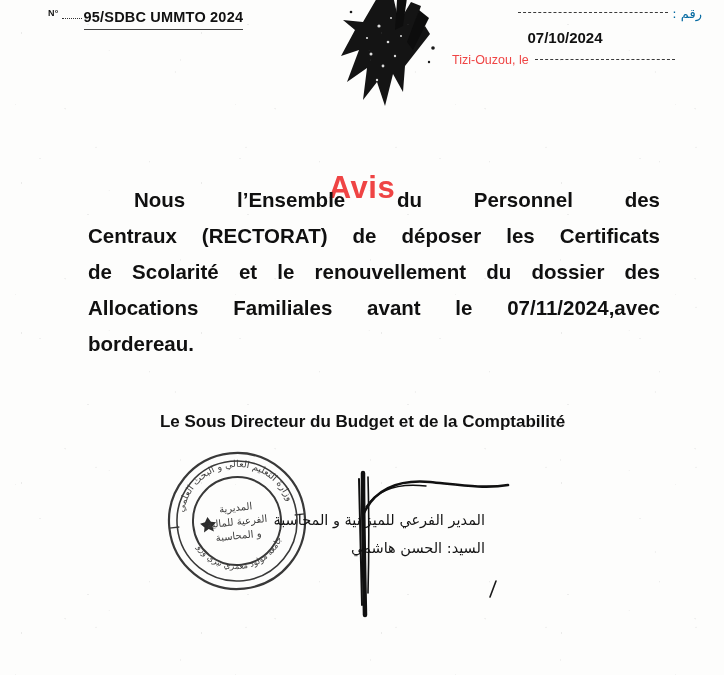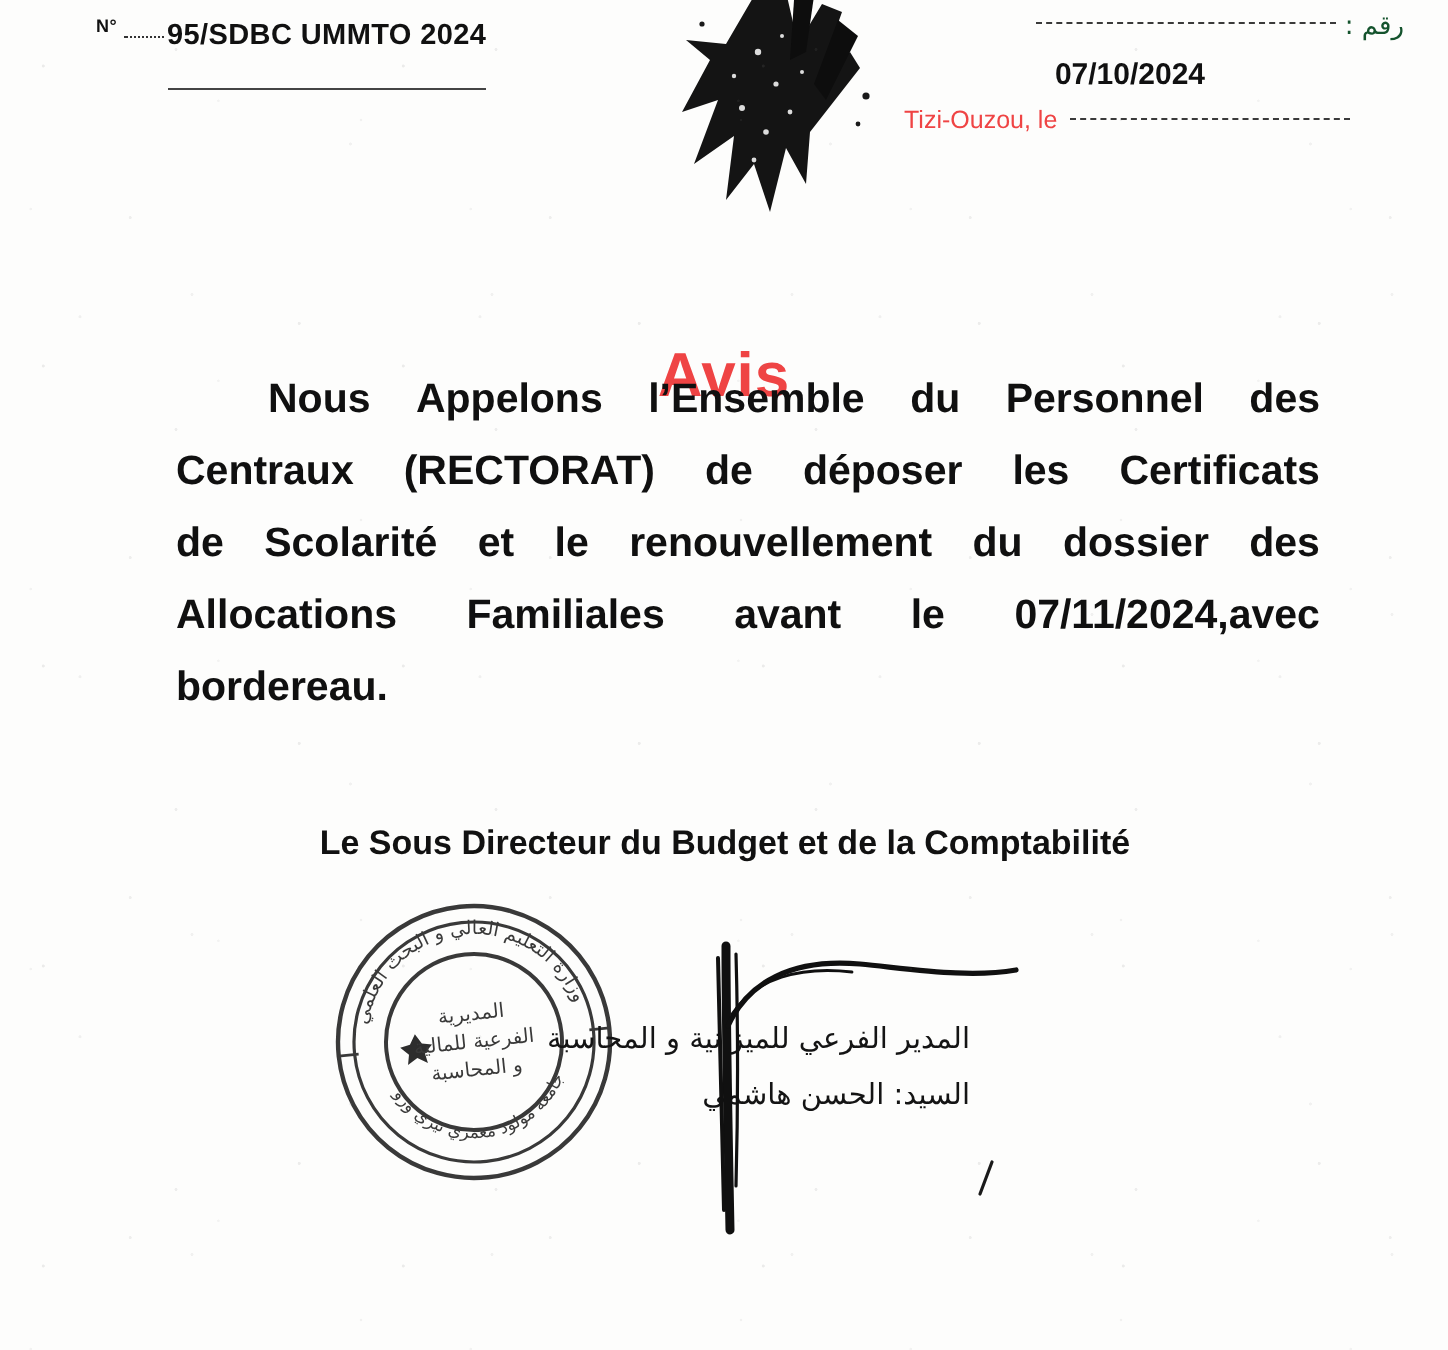--- a/index.html
+++ b/index.html
@@ -54,34 +54,34 @@
   }
   .hdr-left .sup { font-size: 9px; vertical-align: super; }
   .dots-short {
     display: inline-block;
     width: 20px;
     border-bottom: 1.5px dotted #333;
     margin: 0 2px 3px 3px;
   }
   .ul-strike {
     border-bottom: 1.2px solid #444;
-    padding-bottom: 18px;
+    padding-bottom: 4px;
   }
 
   .hdr-right {
     position: absolute;
     right: 22px;
     top: 6px;
     width: 250px;
     text-align: right;
     direction: rtl;
   }
   .ar-line {
     font-size: 13px;
-    color: #14532d;
+    color: #0369a1;
     white-space: nowrap;
     font-family: "DejaVu Sans", sans-serif;
   }
   .ar-line .dash {
     display: inline-block;
     width: 150px;
     border-bottom: 1.3px dashed #3a3a3a;
     margin: 0 4px 4px 0;
     vertical-align: middle;
   }
@@ -264,21 +264,20 @@
     <div class="hdr-place">
       <span>Tizi-Ouzou, le</span><span class="dash2"></span>
     </div>
   </div>
 
   <div id="title">Avis</div>
 
   <div id="body-text">
     <div class="bline indent">
       <span class="w">Nous</span>
-      <span class="w">Appelons</span>
       <span class="w">l’Ensemble</span>
       <span class="w">du</span>
       <span class="w">Personnel</span>
       <span class="w">des</span>
     </div>
     <div class="bline">
       <span class="w">Centraux</span>
       <span class="w">(RECTORAT)</span>
       <span class="w">de</span>
       <span class="w">déposer</span>

